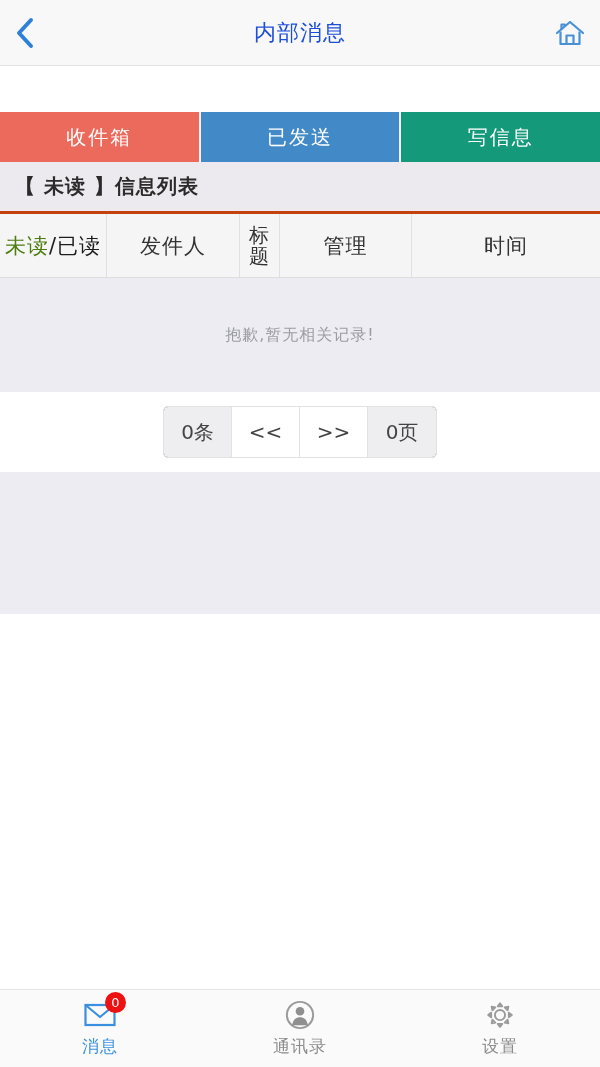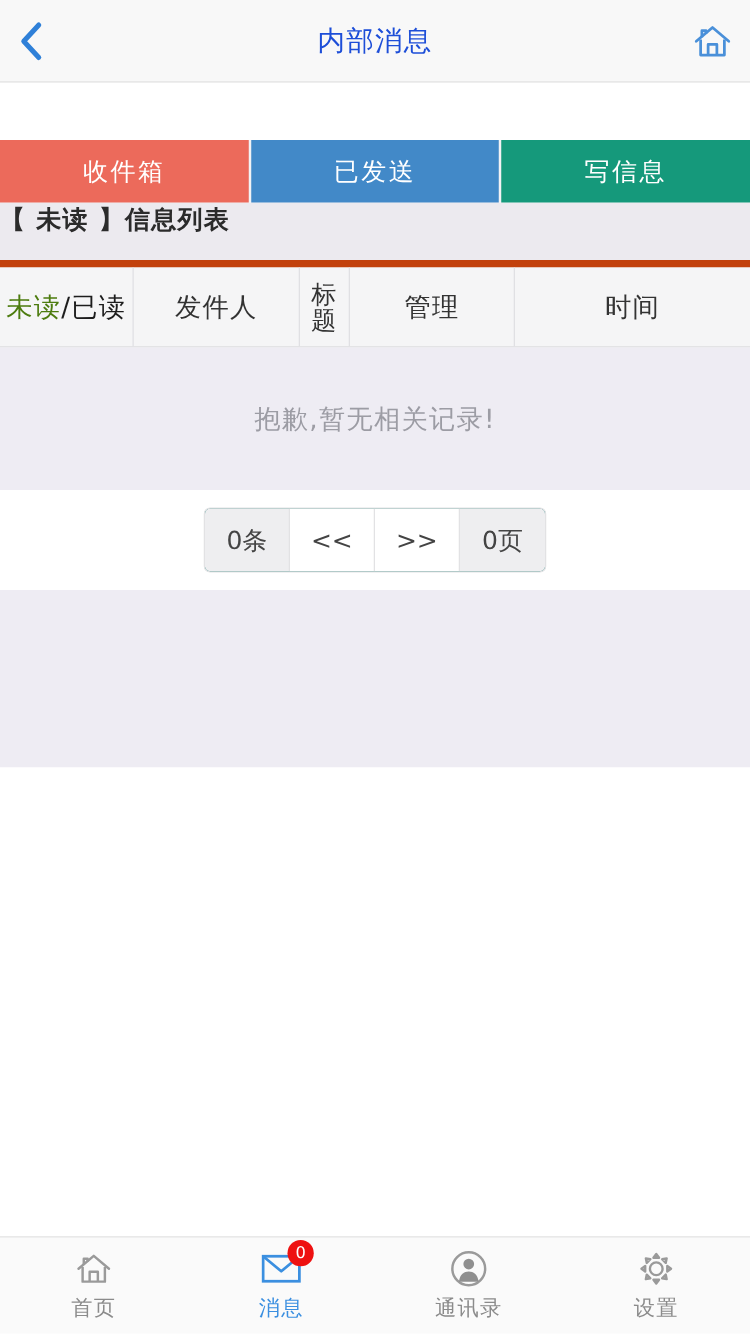--- a/index.html
+++ b/index.html
@@ -79,24 +79,24 @@
   }
   .tab-inbox  { background: #ec6a5b; }
   .tab-sent   { background: #4289c8; }
   .tab-write  { background: #15997b; }
 
   
   .list-title-bar {
     height: 52px;
     background: #eceaef;
     display: flex;
-    align-items: flex-start;
-    padding-left: 0;
-    box-sizing: border-box;
-    border-bottom: 6px solid #c2410c;
+    align-items: center;
+    padding-left: 15px;
+    box-sizing: border-box;
+    border-bottom: 3px solid #c2410c;
   }
   .list-title-text {
     font-size: 20px;
     font-weight: bold;
     color: #2b2b2b;
     letter-spacing: 1px;
   }
 
   
   .table-head {
@@ -128,21 +128,21 @@
 
   
   .empty-area {
     height: 114px;
     background: #eeecf3;
     display: flex;
     align-items: center;
     justify-content: center;
   }
   .empty-text {
-    font-size: 21px;
+    font-size: 16px;
     color: #9c9ca4;
     letter-spacing: 1px;
   }
 
   
   .pager-band {
     height: 80px;
     background: #ffffff;
     display: flex;
     align-items: center;
@@ -294,31 +294,20 @@
     <div class="pager-cell solid">&gt;&gt;</div>
     <div class="pager-cell muted">0页</div>
   </div>
 </div>
 
 <div class="filler-lavender"></div>
 <div class="filler-white"></div>
 
 <div class="bottom-nav">
 
-  <div class="nav-item">
-    <div class="nav-icon-wrap">
-      <svg width="30" height="30" viewBox="0 0 32 32">
-        <path d="M3 16 L16 5 L29 16" fill="none" stroke="#9a9a9a" stroke-width="2.1" stroke-linecap="round" stroke-linejoin="round"></path>
-        <path d="M6.5 14.5 L6.5 27 L25.5 27 L25.5 14.5" fill="none" stroke="#9a9a9a" stroke-width="2.1" stroke-linejoin="round"></path>
-        <path d="M12.5 27 L12.5 18.5 L19.5 18.5 L19.5 27" fill="none" stroke="#9a9a9a" stroke-width="2.1" stroke-linejoin="round"></path>
-        <path d="M7.5 12.8 L7.5 7.5 L10.8 7.5 L10.8 10" fill="none" stroke="#9a9a9a" stroke-width="2.1" stroke-linejoin="round"></path>
-      </svg>
-    </div>
-    <div class="nav-label">首页</div>
-  </div>
 
   <div class="nav-item active">
     <div class="nav-icon-wrap">
       <svg width="32" height="26" viewBox="0 0 32 26">
         <rect x="1.5" y="3" width="29" height="20" fill="none" stroke="#3b8fe0" stroke-width="2.2"></rect>
         <polyline points="1.5,3 16,15 30.5,3" fill="none" stroke="#3b8fe0" stroke-width="2.2" stroke-linejoin="round"></polyline>
       </svg>
       <span class="badge">0</span>
     </div>
     <div class="nav-label">消息</div>

